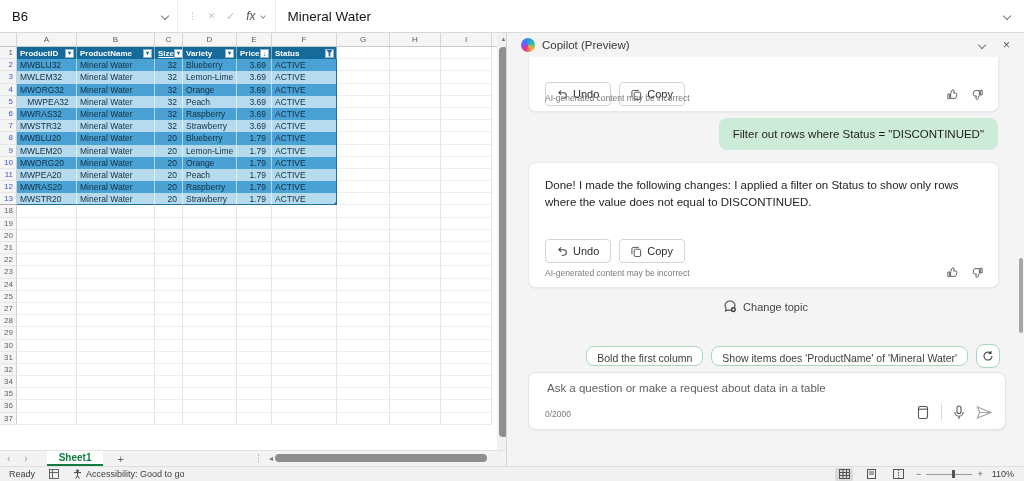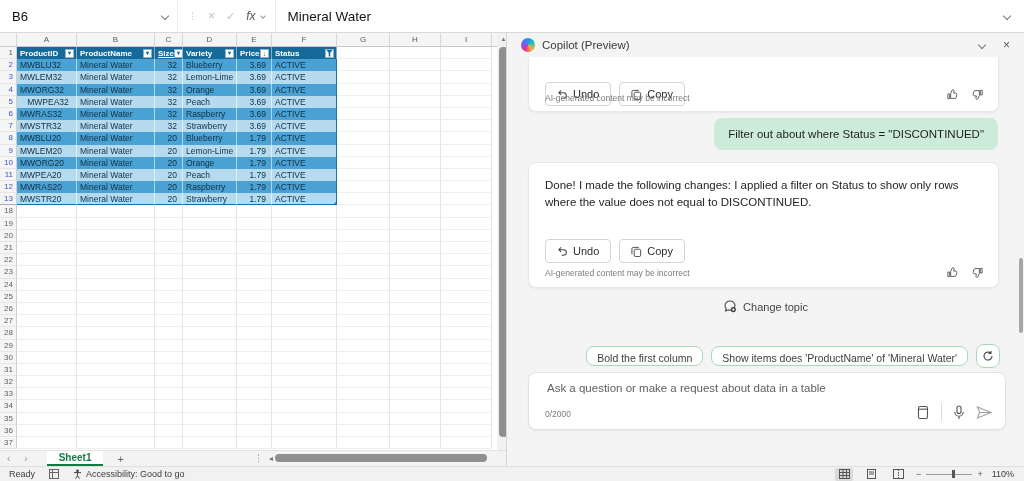--- a/index.html
+++ b/index.html
@@ -419,32 +419,20 @@
         <div class="pc" style="width: 78px;"></div>
         <div class="pc" style="width: 28px;"></div>
         <div class="pc" style="width: 54px;"></div>
         <div class="pc" style="width: 35px;"></div>
         <div class="pc" style="width: 65px;"></div>
         <div class="pc" style="width: 53px;"></div>
         <div class="pc" style="width: 51px;"></div>
         <div class="pc" style="width: 51px;"></div>
       </div>
       <div class="grow">
-        <div class="rn">26</div>
-        <div class="pc" style="width: 60px;"></div>
-        <div class="pc" style="width: 78px;"></div>
-        <div class="pc" style="width: 28px;"></div>
-        <div class="pc" style="width: 54px;"></div>
-        <div class="pc" style="width: 35px;"></div>
-        <div class="pc" style="width: 65px;"></div>
-        <div class="pc" style="width: 53px;"></div>
-        <div class="pc" style="width: 51px;"></div>
-        <div class="pc" style="width: 51px;"></div>
-      </div>
-      <div class="grow">
         <div class="rn">27</div>
         <div class="pc" style="width: 60px;"></div>
         <div class="pc" style="width: 78px;"></div>
         <div class="pc" style="width: 28px;"></div>
         <div class="pc" style="width: 54px;"></div>
         <div class="pc" style="width: 35px;"></div>
         <div class="pc" style="width: 65px;"></div>
         <div class="pc" style="width: 53px;"></div>
         <div class="pc" style="width: 51px;"></div>
         <div class="pc" style="width: 51px;"></div>
@@ -492,32 +480,20 @@
         <div class="pc" style="width: 28px;"></div>
         <div class="pc" style="width: 54px;"></div>
         <div class="pc" style="width: 35px;"></div>
         <div class="pc" style="width: 65px;"></div>
         <div class="pc" style="width: 53px;"></div>
         <div class="pc" style="width: 51px;"></div>
         <div class="pc" style="width: 51px;"></div>
       </div>
       <div class="grow">
         <div class="rn">32</div>
-        <div class="pc" style="width: 60px;"></div>
-        <div class="pc" style="width: 78px;"></div>
-        <div class="pc" style="width: 28px;"></div>
-        <div class="pc" style="width: 54px;"></div>
-        <div class="pc" style="width: 35px;"></div>
-        <div class="pc" style="width: 65px;"></div>
-        <div class="pc" style="width: 53px;"></div>
-        <div class="pc" style="width: 51px;"></div>
-        <div class="pc" style="width: 51px;"></div>
-      </div>
-      <div class="grow">
-        <div class="rn">33</div>
         <div class="pc" style="width: 60px;"></div>
         <div class="pc" style="width: 78px;"></div>
         <div class="pc" style="width: 28px;"></div>
         <div class="pc" style="width: 54px;"></div>
         <div class="pc" style="width: 35px;"></div>
         <div class="pc" style="width: 65px;"></div>
         <div class="pc" style="width: 53px;"></div>
         <div class="pc" style="width: 51px;"></div>
         <div class="pc" style="width: 51px;"></div>
       </div>
@@ -670,21 +646,21 @@
         <div class="thumbs" style="top:60px;">
           <svg width="13" height="13" viewBox="0 0 14 14">
               <path d="M2 6.5h2v5H2zM5 11.2h4.6c.7 0 1.2-.4 1.3-1l.8-3.1c.2-.8-.4-1.6-1.2-1.6H8.2l.5-2.3C8.9 2.4 8.3 1.7 7.6 1.7c-.4 0-.7.2-.9.5L5 6z" fill="none" stroke="#555" stroke-width="1"></path>
             </svg>
           <svg width="13" height="13" viewBox="0 0 14 14" style="transform:rotate(180deg)">
               <path d="M2 6.5h2v5H2zM5 11.2h4.6c.7 0 1.2-.4 1.3-1l.8-3.1c.2-.8-.4-1.6-1.2-1.6H8.2l.5-2.3C8.9 2.4 8.3 1.7 7.6 1.7c-.4 0-.7.2-.9.5L5 6z" fill="none" stroke="#555" stroke-width="1"></path>
             </svg>
         </div>
       </div>
 
-      <div id="cp-bubble">Filter out about where Status = "DISCONTINUED"</div>
+      <div id="cp-bubble">Filter out rows where Status = "DISCONTINUED"</div>
 
       <div class="cp-card" id="cp-card2">
         <div id="cp-resp-text">Done! I made the following changes: I applied a filter on Status to show only rows where the value does not equal to DISCONTINUED.</div>
         <div class="btnrow" style="top:76px;">
           <button class="cp-btn">
             <svg width="11" height="11" viewBox="0 0 12 12">
                 <path d="M4.5 1.5 2 4l2.5 2.5M2 4h5.2a3 3 0 1 1 0 6H5" fill="none" stroke="#444" stroke-width="1.1"></path>
               </svg>
             <span>Undo</span>
           </button>

